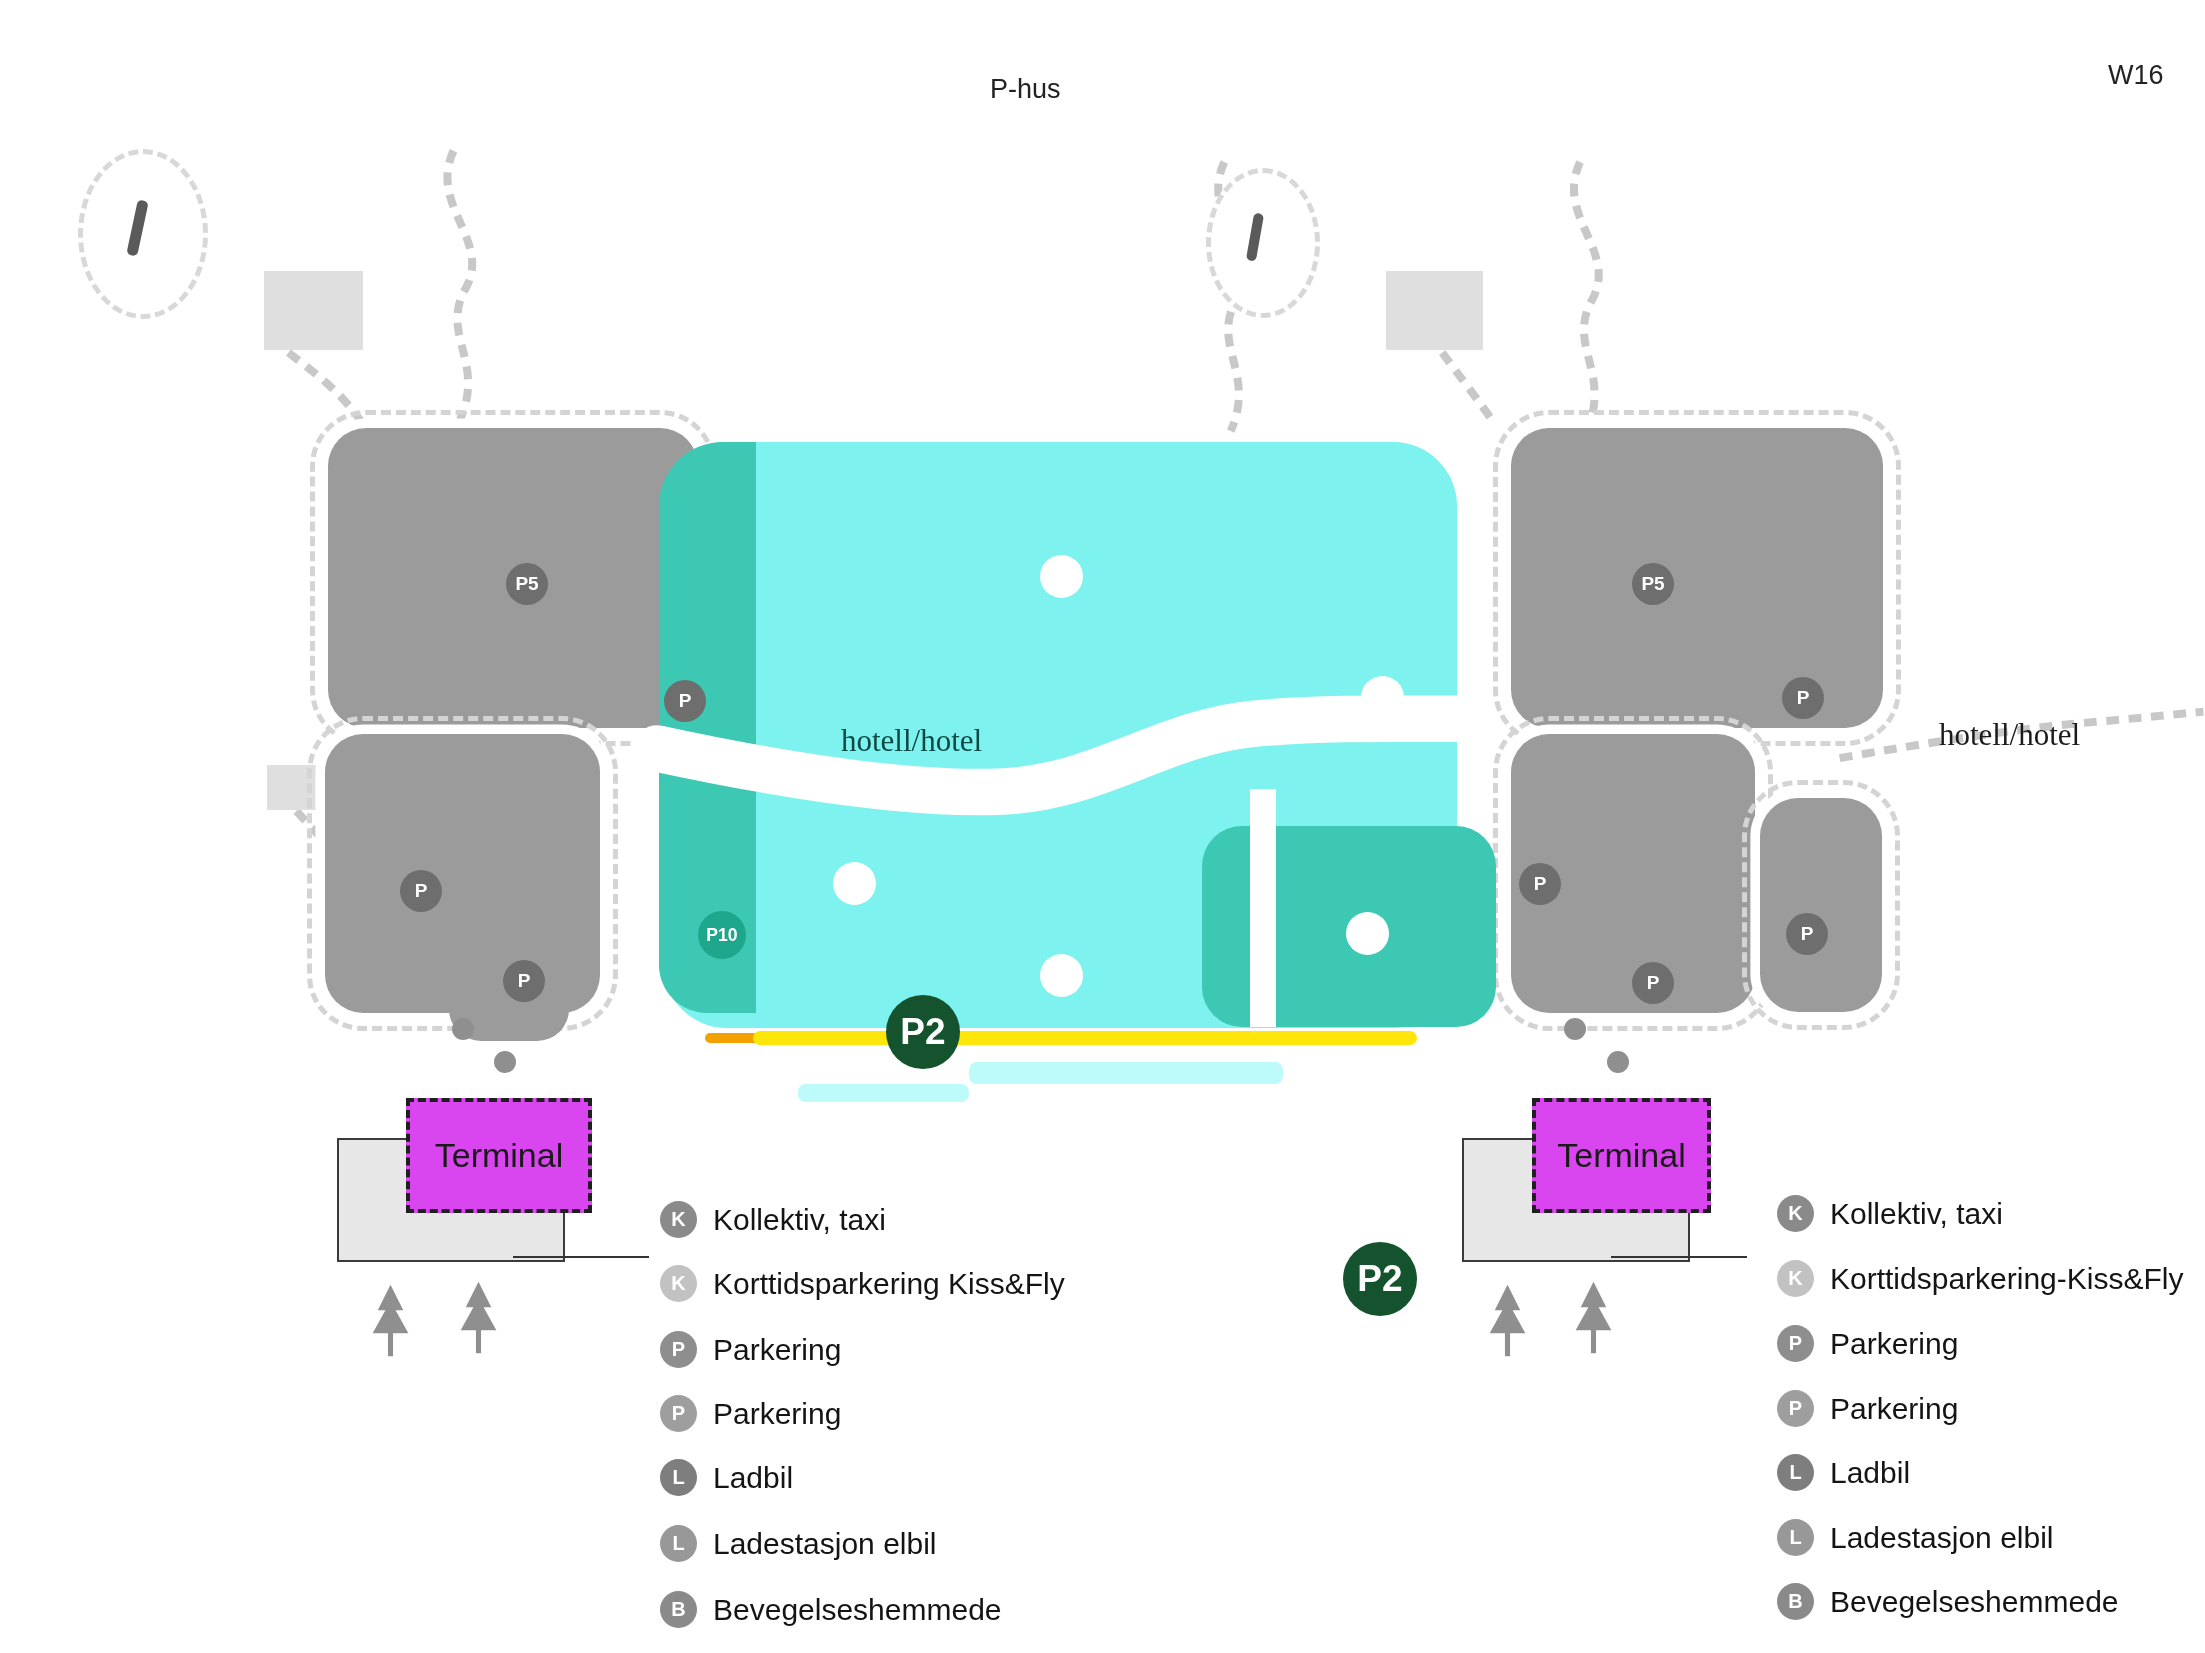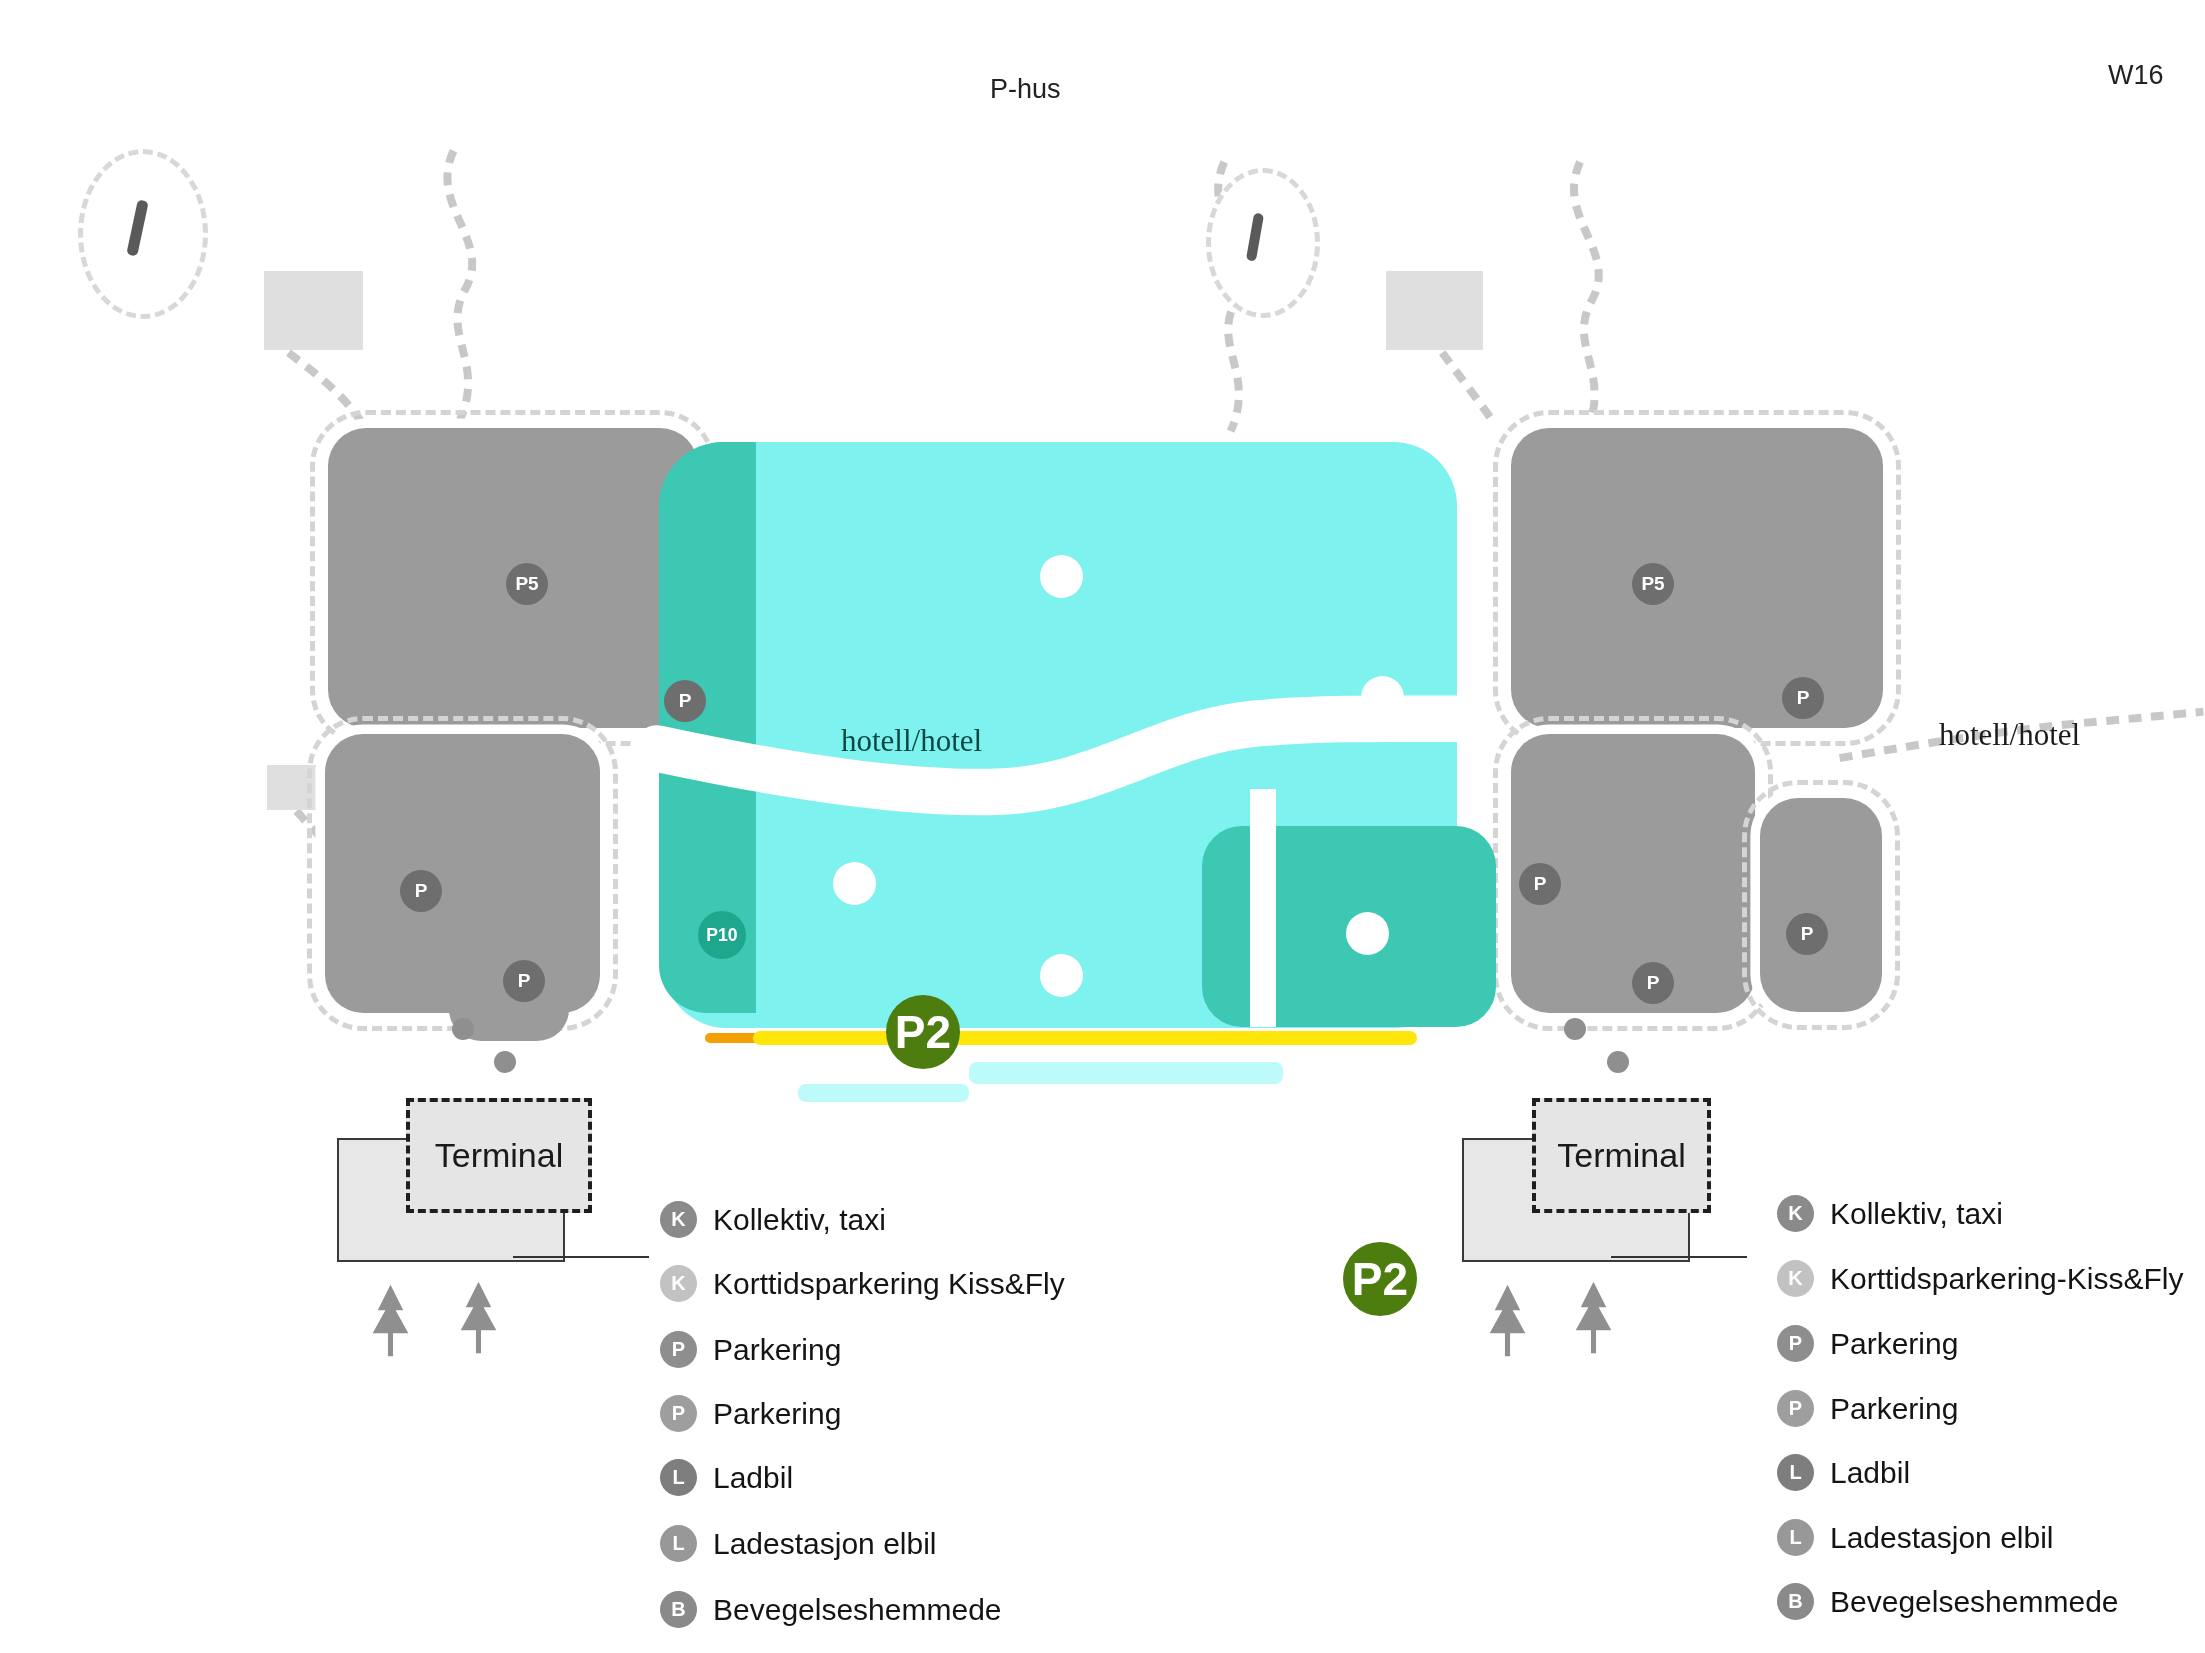--- a/index.html
+++ b/index.html
@@ -12,27 +12,27 @@
   .lite{position:absolute;background:#DFDFDF;}
   .roundabout{position:absolute;border:5.6px dashed #d8d8d8;border-radius:50%;background:#ffffff;}
   .r-mark{position:absolute;background:#5a5a5a;border-radius:4.8px;}
   .cyan{position:absolute;background:#7DF2EE;border-radius:64px;}
   .teal{position:absolute;background:#3CC8B2;}
   .white-gap{position:absolute;background:#ffffff;}
   .dot{position:absolute;background:#ffffff;border-radius:50%;width:43px;height:43px;}
   .cyan-strip{position:absolute;background:#BCFBFA;border-radius:8px;}
   .route-line{position:absolute;background:#FFE60A;border-radius:7.2px;height:13.6px;}
   .route-tick{position:absolute;background:#F2A100;border-radius:5.6px;height:10.4px;}
-  .badge{position:absolute;width:74px;height:74px;border-radius:50%;background:#4d7c0f;
-         color:#ffffff;font-weight:bold;font-size:46px;display:flex;align-items:center;justify-content:center;}
+  .badge{position:absolute;width:74px;height:74px;border-radius:50%;background:#14532d;
+         color:#ffffff;font-weight:bold;font-size:37px;display:flex;align-items:center;justify-content:center;}
   .marker{position:absolute;width:42px;height:42px;border-radius:50%;background:#6E6E6E;
           color:#ffffff;font-weight:bold;font-size:19px;display:flex;align-items:center;justify-content:center;}
   .marker.teal-marker{background:#1FA78E;width:48px;height:48px;font-size:17.6px;}
   .mini{position:absolute;width:22.4px;height:22.4px;border-radius:50%;background:#8f8f8f;}
-  .terminal-box{position:absolute;background:#e5e5e5;border:4px dashed #1f1f1f;
+  .terminal-box{position:absolute;background:#d946ef;border:4px dashed #1f1f1f;
                 display:flex;align-items:center;justify-content:center;
                 font-size:34px;color:#1a1a1a;}
   .footprint{position:absolute;background:#E7E7E7;border:2.4px solid #3a3a3a;}
   .fp-line{position:absolute;background:#333333;height:2.4px;}
   .map-label{position:absolute;font-size:27px;color:#222222;}
   .hotel-label{position:absolute;font-size:31px;font-family:Liberation Serif, serif;}
   .legend-item{position:absolute;display:flex;align-items:center;gap:16px;}
   .legend-icon{width:37px;height:37px;border-radius:50%;color:#ffffff;font-weight:bold;
                font-size:20px;display:flex;align-items:center;justify-content:center;flex:0 0 auto;}
   .legend-label{font-size:30px;color:#141414;white-space:nowrap;}

